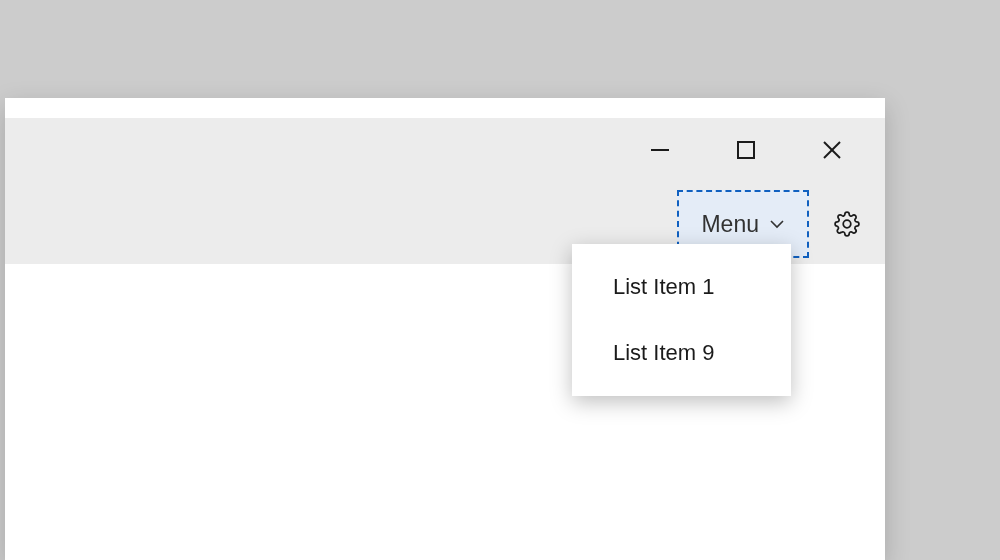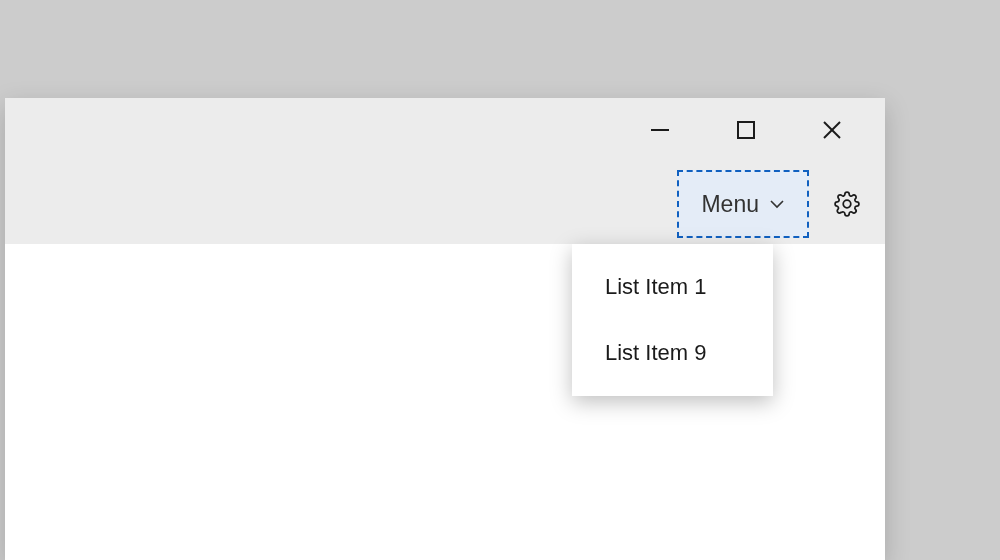--- a/index.html
+++ b/index.html
@@ -21,20 +21,21 @@
       top: 98px;
       width: 880px;
       height: 462px;
       background: #ffffff;
       box-shadow: 0 8px 24px rgba(0,0,0,0.18);
     }
     .titlebar-area {
       height: 146px;
       background: #ececec;
       position: relative;
+      margin-top: 20px;
     }
     .window-controls {
       position: absolute;
       top: 14px;
       right: 0;
       display: flex;
       align-items: center;
       gap: 40px;
       padding-right: 30px;
     }
@@ -83,24 +84,24 @@
       cursor: pointer;
     }
     .content-area {
       position: relative;
       background: #ffffff;
     }
     .dropdown {
       position: absolute;
       left: 567px;
       top: 146px;
-      width: 201px;
+      width: 219px;
       background: #ffffff;
       box-shadow: 0 6px 20px rgba(0,0,0,0.25);
-      padding: 10px 9px;
+      padding: 10px 17px;
     }
     .dropdown-item {
       padding: 20px 24px;
       font-size: 22px;
       color: #1b1b1b;
       cursor: pointer;
     }
   </style>
 </head>
 <body>

